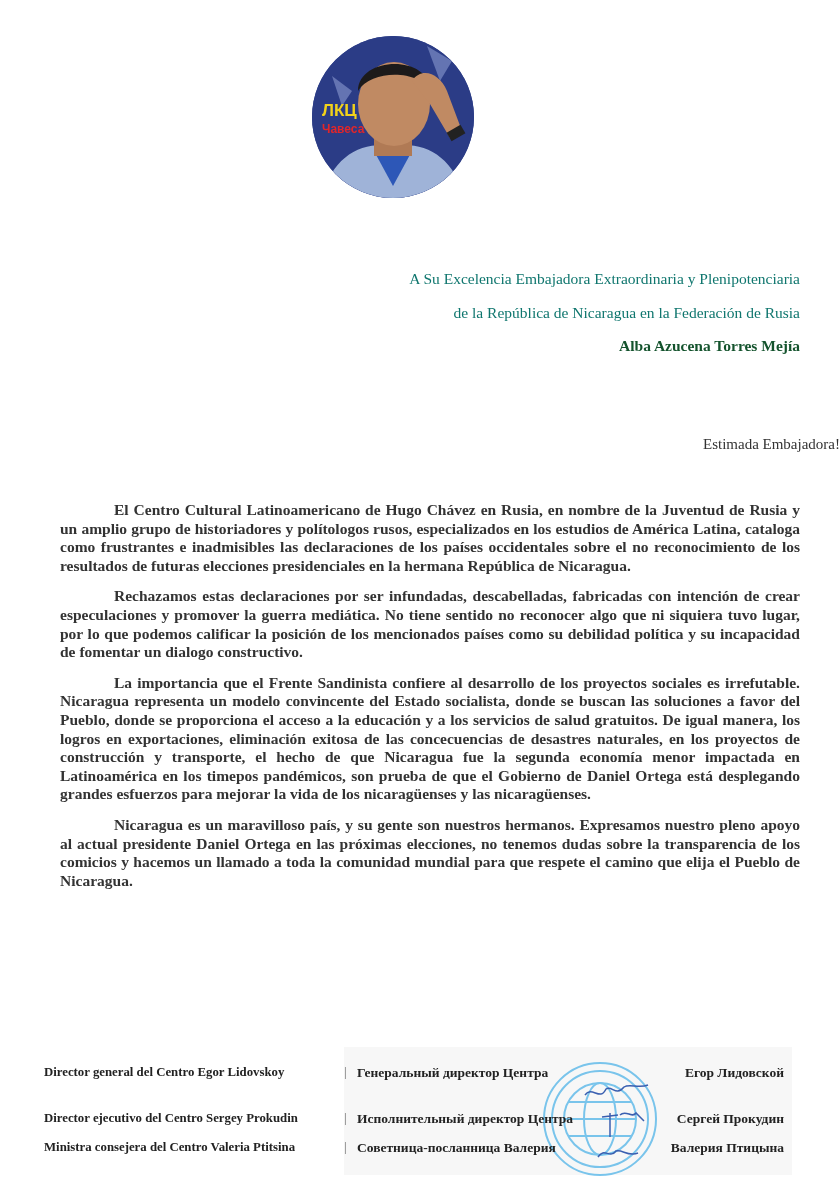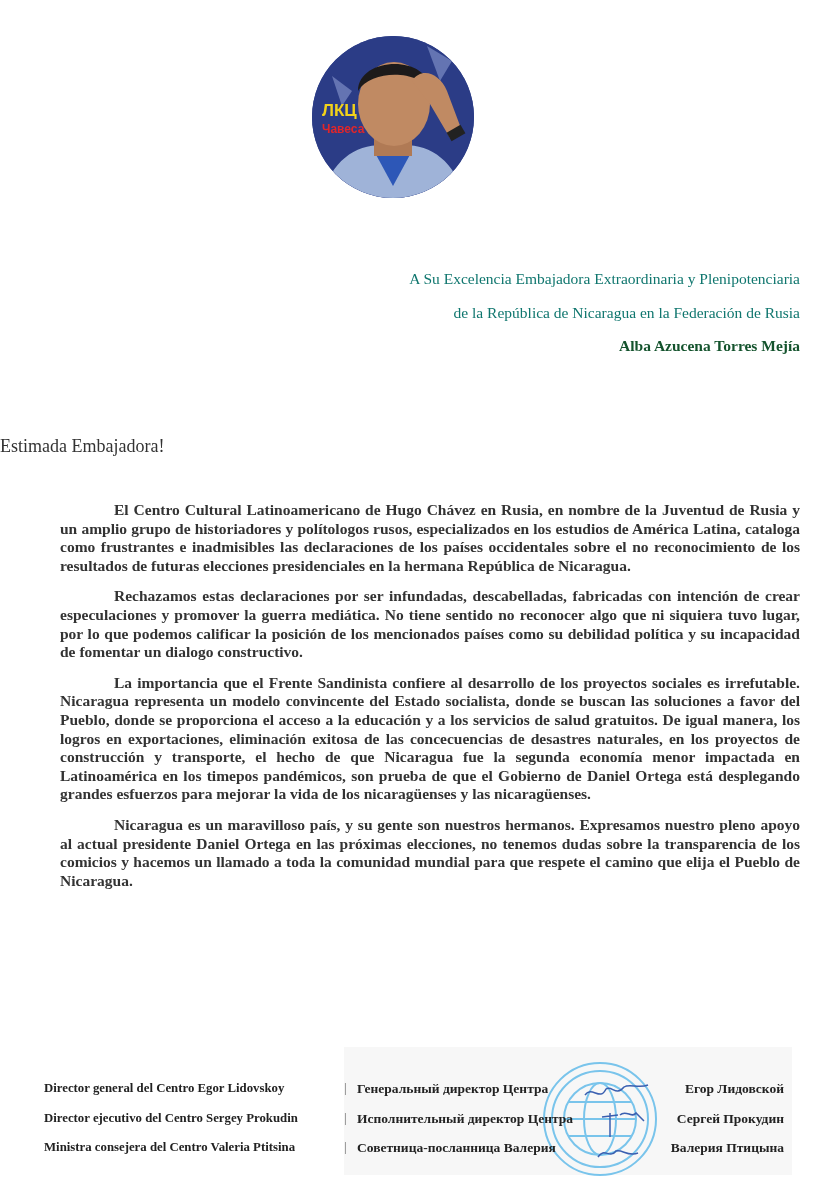--- a/index.html
+++ b/index.html
@@ -5,29 +5,29 @@
   html, body { margin:0; padding:0; background:#ffffff; }
   body { width:840px; height:1189px; position:relative; overflow:hidden;
          font-family:"Liberation Serif", "DejaVu Serif", serif; color:#2a2a2a; }
   .photo { position:absolute; left:312px; top:36px; width:162px; height:162px; border-radius:50%;
            overflow:hidden; background:#2b3c86; }
   .photo svg { display:block; }
   .addr { position:absolute; right:40px; text-align:right; font-size:15.5px; color:#0f766e; }
   .addr.l1 { top:270px; }
   .addr.l2 { top:304px; }
   .addr.l3 { top:337px; font-weight:bold; color:#14532d; }
-  .greeting { position:absolute; top:436px; left:0; width:840px; text-align:left; font-size:18px; color:#333; }
+  .greeting { position:absolute; top:436px; left:0; width:840px; text-align:right; font-size:15px; color:#333; }
   .body { position:absolute; left:44px; width:756px; top:501px; font-size:15.5px; line-height:18.6px;
           text-align:justify; color:#333; }
   .body p { margin:0 0 12px 16px; text-indent:54px;font-weight:bold; }
   .sig { position:absolute; left:44px; top:1047px; width:748px; height:130px; }
   .sig .stampbg { position:absolute; left:300px; top:0; width:448px; height:128px; background:#f7f7f7; }
   .sig .row { position:absolute; left:0; width:748px; height:20px; font-family:"Liberation Serif", serif;
               font-weight:bold; font-size:12.8px; color:#222; }
-  .sig .r1 { top:34px; } .sig .r2 { top:64px; } .sig .r3 { top:93px; }
+  .sig .r1 { top:18px; } .sig .r2 { top:64px; } .sig .r3 { top:93px; }
   .sig .es { position:absolute; left:0; }
   .sig .sep { position:absolute; left:300px; color:#666; font-weight:normal; }
   .sig .ru { position:absolute; left:313px; font-size:13.5px; }
   .sig .runame { position:absolute; right:8px; font-size:13.5px;font-family:Liberation Serif, serif; }
   .sig .stamp { position:absolute; left:496px; top:10px; }
 </style>
 </head>
 <body>
 
 <div class="photo">

